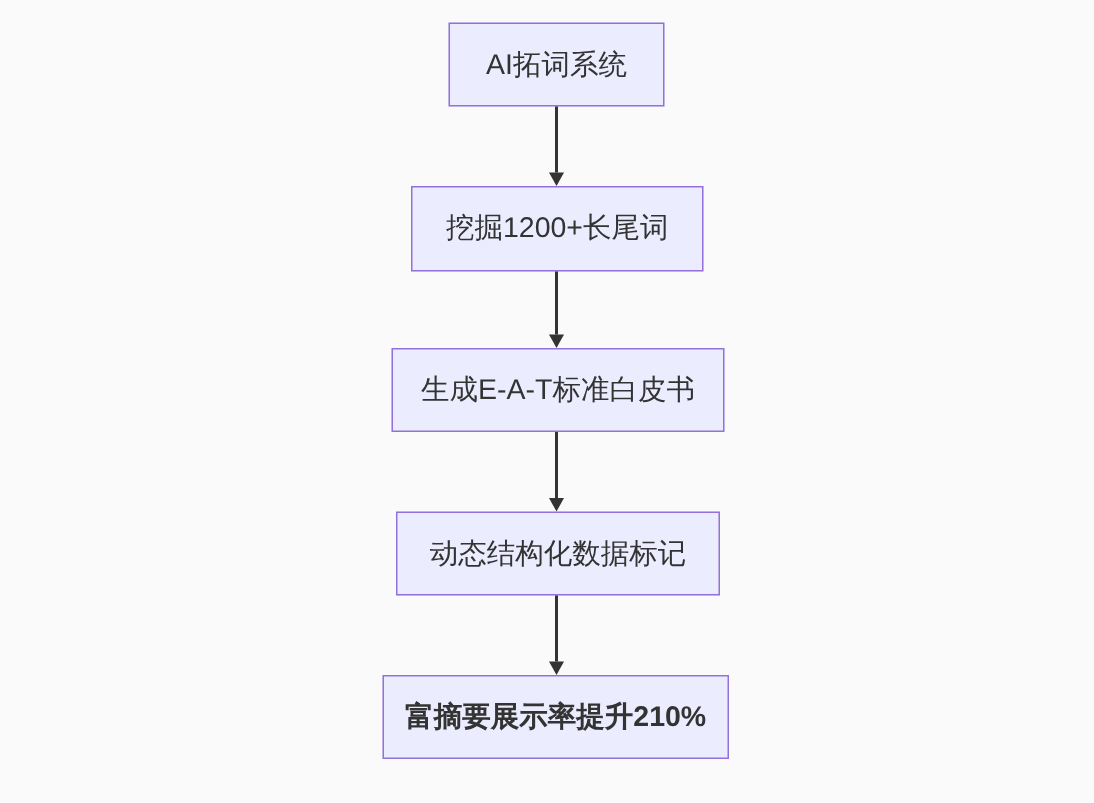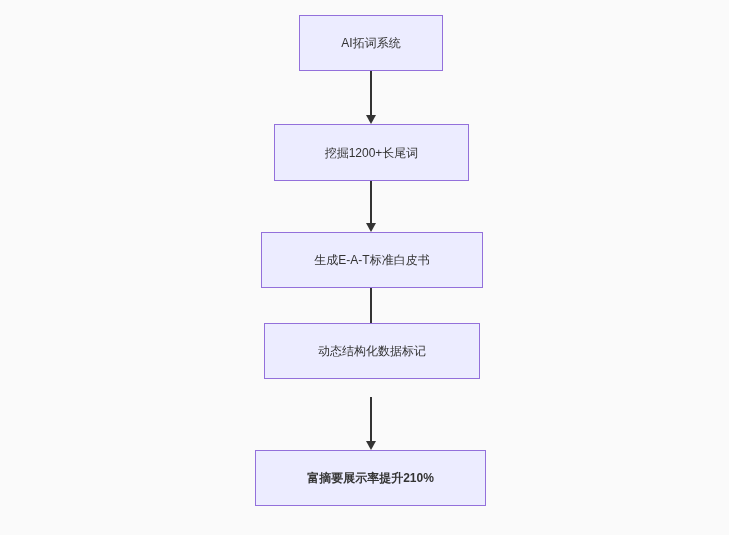--- a/index.html
+++ b/index.html
@@ -25,21 +25,21 @@
   .node {
     position: absolute;
     background: var(--node-fill);
     border: 1.5px solid var(--node-border);
     display: flex;
     align-items: center;
     justify-content: center;
   }
   .node-label {
     color: var(--text-color);
-    font-size: 12px;
+    font-size: 19px;
     line-height: 1;
     white-space: nowrap;
   }
   .edge {
     position: absolute;
     width: 12px;
     display: flex;
     flex-direction: column;
     align-items: center;
   }
@@ -82,21 +82,21 @@
 
   <div class="node" style="left:261px; top:232px; width:222px; height:56px;text-align:center;">
     <span class="node-label">生成E-A-T标准白皮书</span>
   </div>
 
   <div class="edge" style="left:365px; top:288px; height:53px;">
     <div class="edge-line"></div>
     <div class="edge-arrowhead"></div>
   </div>
 
-  <div class="node" style="left:264px; top:323px; width:216px; height:56px;">
+  <div class="node" style="left:264px; top:341px; width:216px; height:56px;">
     <span class="node-label">动态结构化数据标记</span>
   </div>
 
   <div class="edge" style="left:365px; top:397px; height:53px;">
     <div class="edge-line"></div>
     <div class="edge-arrowhead"></div>
   </div>
 
   <div class="node" style="left:255px; top:450px; width:231px; height:56px;font-weight:bold;">
     <span class="node-label">富摘要展示率提升210%</span>

